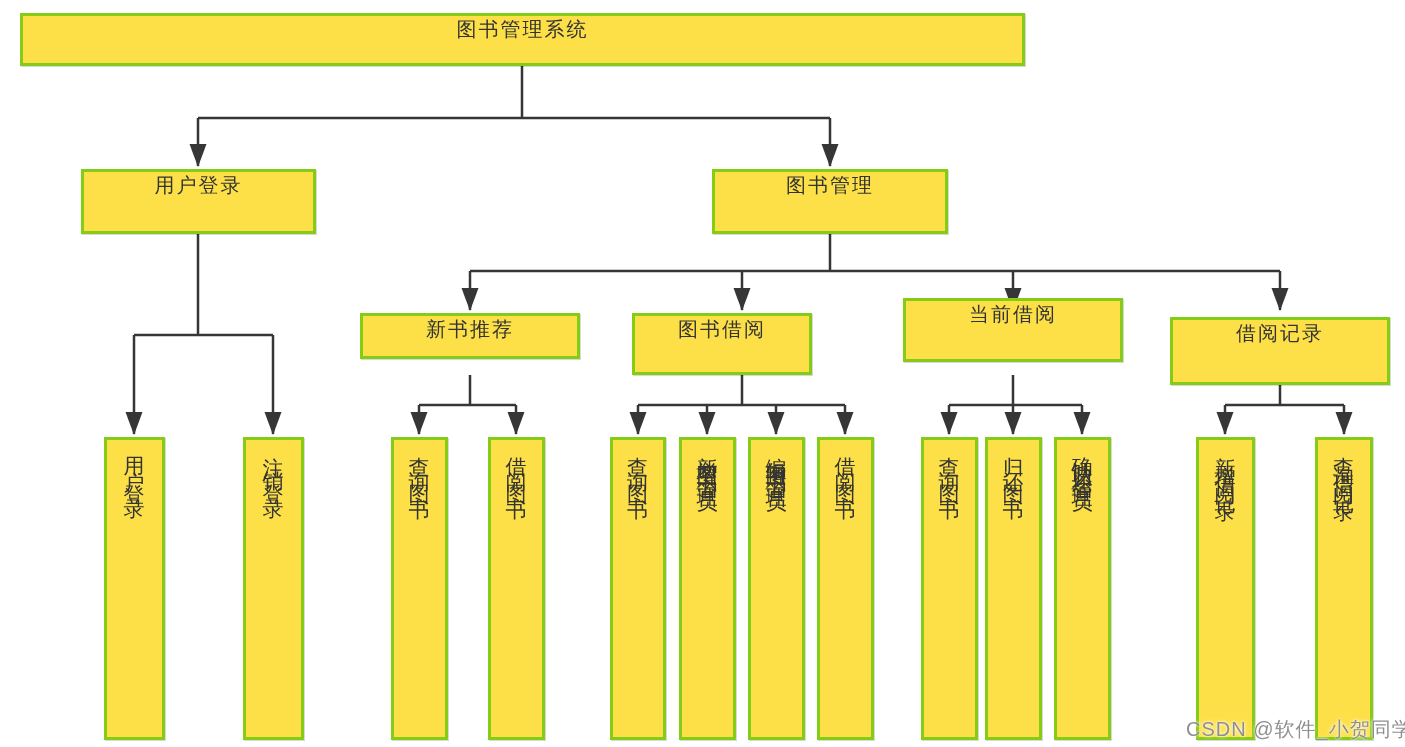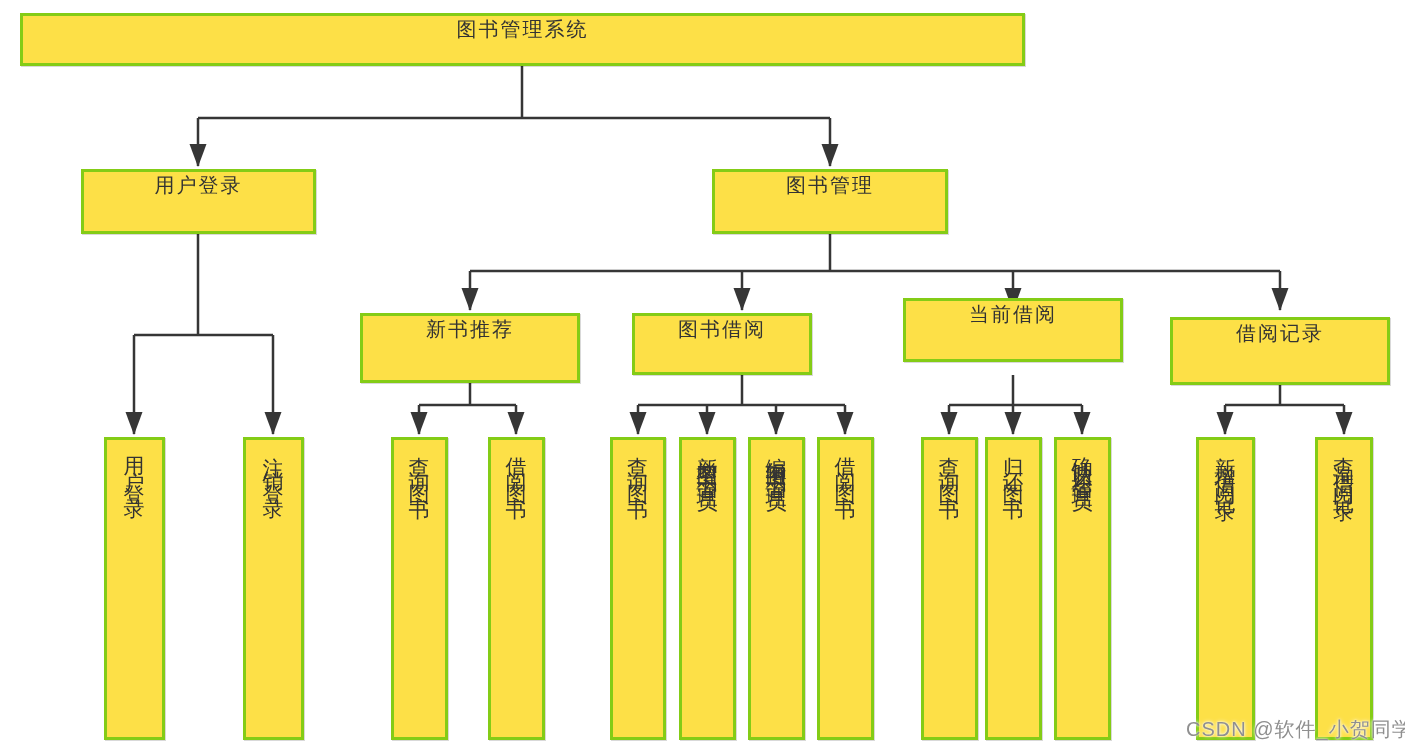--- a/index.html
+++ b/index.html
@@ -104,21 +104,21 @@
   <span>图书管理系统</span>
 </div>
 
 <div class="box h" style="left:81px; top:169px; width:235px; height:65px">
   <span>用户登录</span>
 </div>
 <div class="box h" style="left:712px; top:169px; width:236px; height:65px">
   <span>图书管理</span>
 </div>
 
-<div class="box h" style="left:360px; top:313px; width:220px; height:70px">
+<div class="box h" style="left:360px; top:313px; width:220px; height:46px">
   <span>新书推荐</span>
 </div>
 <div class="box h" style="left:632px; top:313px; width:180px; height:62px">
   <span>图书借阅</span>
 </div>
 <div class="box h" style="left:903px; top:298px; width:220px; height:64px">
   <span>当前借阅</span>
 </div>
 <div class="box h" style="left:1170px; top:317px; width:220px; height:68px">
   <span>借阅记录</span>

